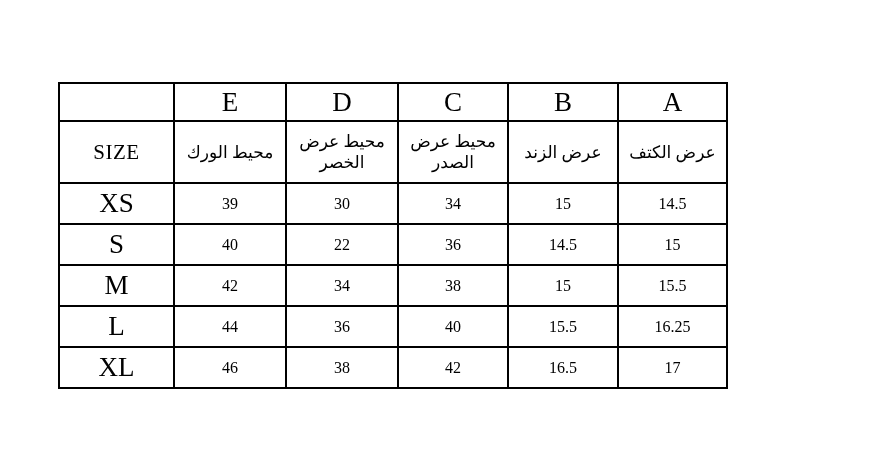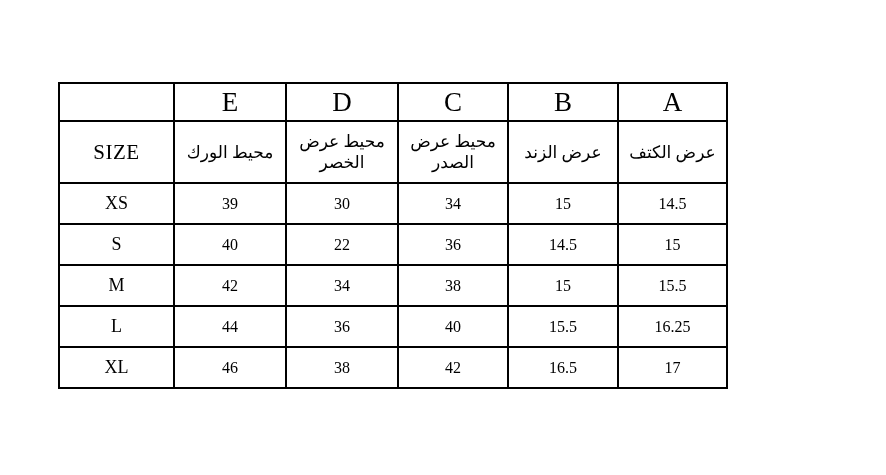--- a/index.html
+++ b/index.html
@@ -83,21 +83,21 @@
     line-height: 19px;
   }
 
   
   tr.data td {
     height: 39px;
     font-size: 16px;
     line-height: 39px;
   }
   tr.data td.rowhead {
-    font-size: 18px;
+    font-size: 27px;
   }
 </style>
 </head>
 <body>
 
 <div class="sheet">
 
   <div class="size-table-wrap">
     <table class="size-table">
       <colgroup>

